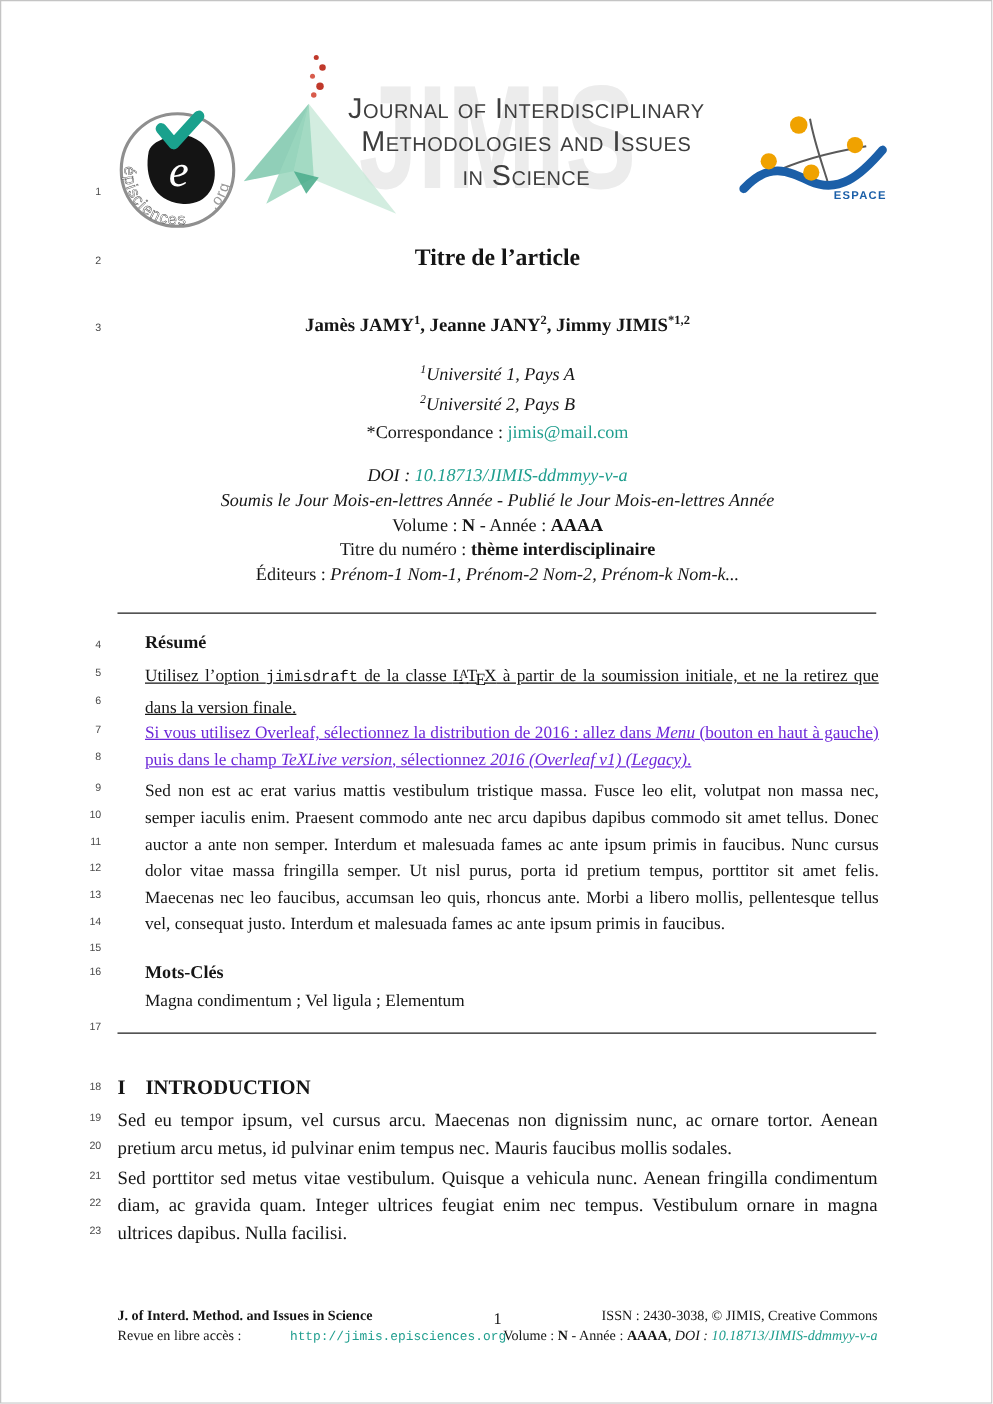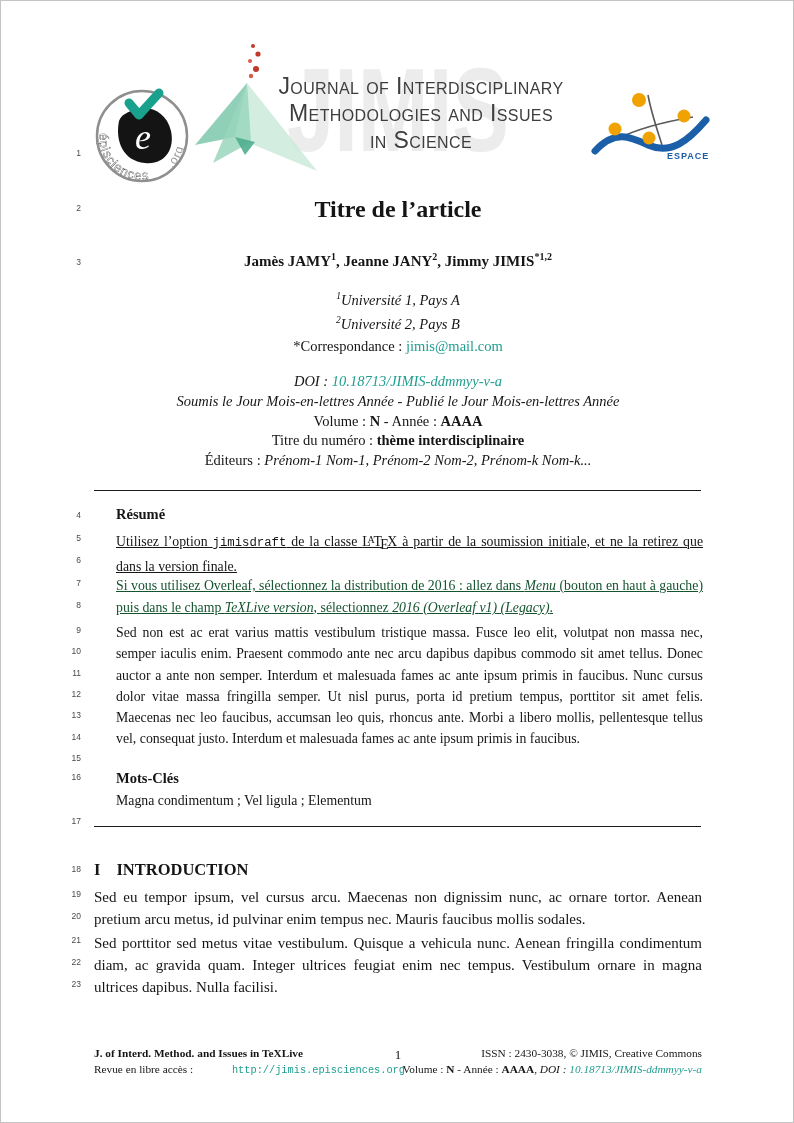--- a/index.html
+++ b/index.html
@@ -34,21 +34,21 @@
     font-size:23px;line-height:27px;letter-spacing:.4px;
     color:#3e3e3e;font-weight:400;
   }
   .logo{position:absolute;}
   .epi-logo{left:86px;top:82px;}
   .bird-logo{left:194px;top:40px;}
   .espace-logo{left:590px;top:86px;}
   
   .article-title{
     position:absolute;left:93px;top:195px;width:608px;margin:0;
-    text-align:center;font-size:24px;font-weight:bold;
+    text-align:center;font-size:19px;font-weight:bold;
   }
   .authors{
     position:absolute;left:93px;top:250px;width:608px;
     text-align:center;font-size:15px;font-weight:bold;
   }
   .authors sup{font-size:10px;}
   .affiliations{
     position:absolute;left:93px;top:285px;width:608px;
     text-align:center;font-size:14.5px;line-height:20px;font-style:italic;
   }
@@ -64,21 +64,21 @@
   .italic{font-style:italic;}
   .bold{font-weight:bold;}
   a.link{color:#1f9e8e;text-decoration:none;cursor:pointer;}
   .rule{position:absolute;left:93px;width:607px;height:1px;background:#1c1c1c;border:0;margin:0;}
   .rule1{top:489px;}
   .rule2{top:825px;}
   
   .abs{position:absolute;left:115px;width:587px;margin:0;}
   .abs-head{top:505px;font-size:14.5px;font-weight:bold;}
   .abs-p1{top:528px;}
-  .abs-note{top:574px;color:#14532d;}
+  .abs-note{top:574px;color:#6d28d9;}
   .abs-body{top:621px;line-height:21.3px;font-family:Liberation Serif, serif;}
   .abs-p1,.abs-note{font-size:13.8px;line-height:22px;text-align:justify;text-decoration:underline;}
   .abs-body{font-size:13.8px;text-align:justify;}
   .kw-head{top:769px;font-size:14.5px;font-weight:bold;}
   .kw-line{top:792px;font-size:13.8px;}
   code.tt{font-family:"Liberation Mono", monospace;font-size:12.3px;}
   
   .latex{white-space:nowrap;}
   .lx-a{font-size:.72em;vertical-align:.3em;margin-left:-.33em;margin-right:-.12em;}
   .lx-e{vertical-align:-.21em;margin-left:-.11em;margin-right:-.11em;}
@@ -218,21 +218,21 @@
 
   <h2 class="sec-head">
     <span class="sec-num">I</span><span>INTRODUCTION</span>
   </h2>
   <p class="body-p intro-p1">Sed eu tempor ipsum, vel cursus arcu. Maecenas non dignissim nunc, ac ornare tortor. Aenean pretium arcu metus, id pulvinar enim tempus nec. Mauris faucibus mollis sodales.</p>
   <p class="body-p intro-p2">Sed porttitor sed metus vitae vestibulum. Quisque a vehicula nunc. Aenean fringilla condimentum diam, ac gravida quam. Integer ultrices feugiat enim nec tempus. Vestibulum ornare in magna ultrices dapibus. Nulla facilisi.</p>
 
   <div class="footer">
     <div class="f-center">1</div>
     <div class="f-left">
-      <div class="bold">J. of Interd. Method. and Issues in TeXLive</div>
+      <div class="bold">J. of Interd. Method. and Issues in Science</div>
       <div><span>Revue en libre accès : </span><a class="link mono" href="#">http://jimis.episciences.org</a></div>
     </div>
     <div class="f-right">
       <div>ISSN : 2430-3038, © JIMIS, Creative Commons</div>
       <div><span>Volume : </span><span class="bold">N</span><span> - Année : </span><span class="bold">AAAA</span><span>, </span><span class="italic">DOI : </span><a class="link italic" href="#">10.18713/JIMIS-ddmmyy-v-a</a></div>
     </div>
   </div>
 
 </div>
 

